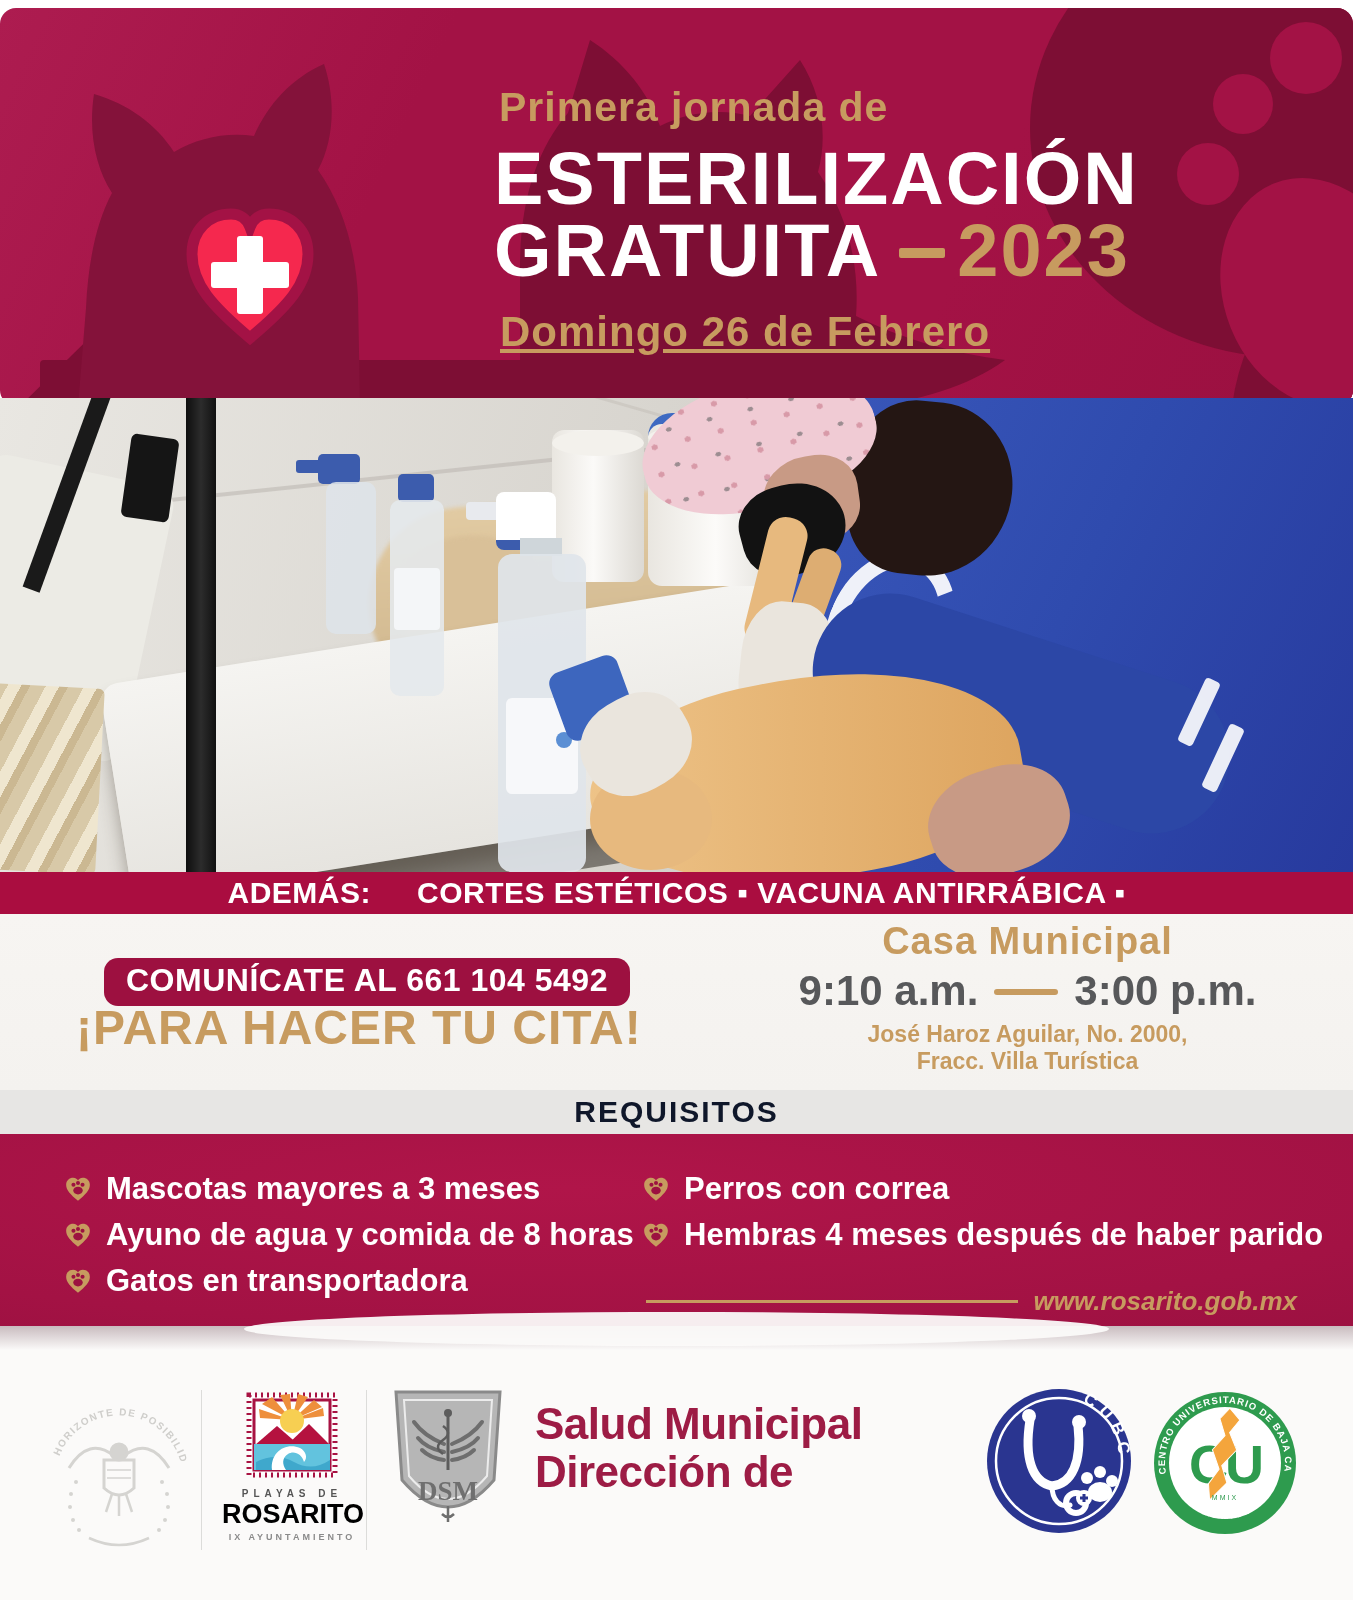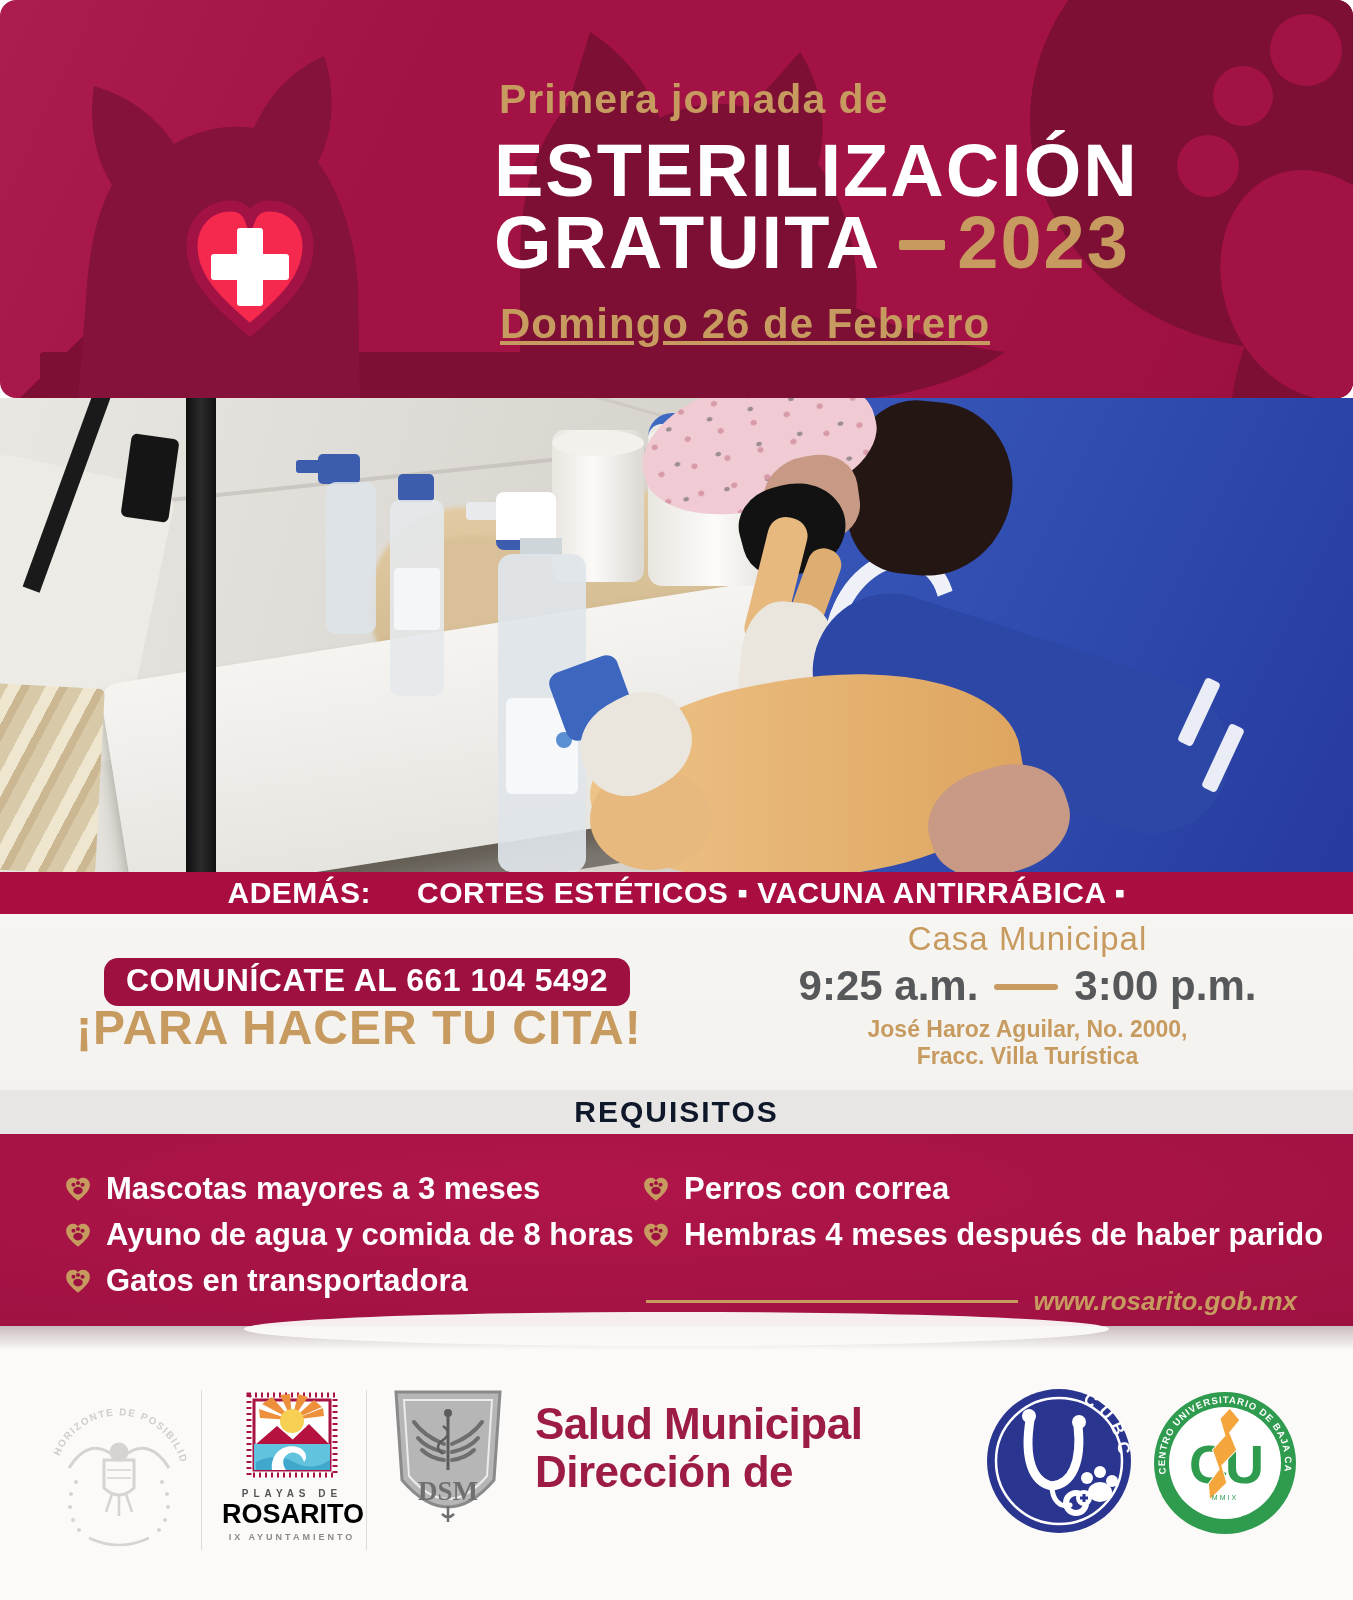--- a/index.html
+++ b/index.html
@@ -1,20 +1,20 @@
 <!DOCTYPE html>
 <html><head>
 <meta charset="utf-8">
 <style>
   html,body{margin:0;padding:0;background:#ffffff;}
   .poster{position:relative;width:1353px;height:1600px;overflow:hidden;
     font-family:"Liberation Sans",sans-serif;background:#fff;}
 
   
-  .header{position:absolute;left:0;top:0;width:1353px;height:398px;
+  .header{position:absolute;left:0;top:8px;width:1353px;height:398px;
     background:linear-gradient(115deg,#ad1c50 0%,#a31245 30%,#a31245 70%,#9a1040 100%);overflow:hidden;border-radius:16px;}
   .header svg{position:absolute;left:0;top:0;}
   .kicker{position:absolute;left:499px;top:76px;font-size:41px;font-weight:700;color:#c79b5f;letter-spacing:1px;}
   .title1{position:absolute;left:494px;top:128px;font-size:74px;font-weight:700;color:#ffffff;letter-spacing:2px;}
   .title2row{position:absolute;left:494px;top:200px;font-size:74px;font-weight:700;color:#ffffff;letter-spacing:2px;white-space:nowrap;}
   .title-dash{display:inline-block;width:46px;height:10px;background:#c79b5f;border-radius:2px;vertical-align:18px;margin:0 12px 0 18px;}
   .title-year{color:#c79b5f;}
   .hdate{position:absolute;left:500px;top:300px;font-size:42px;font-weight:700;color:#c79b5f;letter-spacing:1px;text-decoration:underline;}
 
   
@@ -102,21 +102,21 @@
     display:flex;align-items:center;justify-content:center;color:#fff;font-weight:700;font-size:30px;letter-spacing:.5px;}
   .ademas .lbl{margin-right:46px;}
 
   
   .info{position:absolute;left:0;top:914px;width:1353px;height:176px;
     background:linear-gradient(180deg,#f7f5f2 0%,#f4f2ef 100%);}
   .badge{position:absolute;left:104px;top:44px;background:#9d1040;color:#fff;font-weight:700;
     font-size:32px;letter-spacing:.5px;padding:4px 22px 7px;border-radius:14px;}
   .cta{position:absolute;left:76px;top:86px;font-size:48px;font-weight:700;color:#c79b5f;letter-spacing:1px;}
   .venue{position:absolute;left:755px;top:6px;width:545px;text-align:center;}
-  .venue-name{font-size:33px;font-weight:400;color:#c79b5f;letter-spacing:1px;}
+  .venue-name{font-size:38px;font-weight:700;color:#c79b5f;letter-spacing:1px;}
   .venue-time{margin-top:4px;font-size:42px;font-weight:700;color:#57585a;white-space:nowrap;}
   .time-dash{display:inline-block;width:64px;height:6px;background:#c79b5f;border-radius:3px;vertical-align:10px;margin:0 16px;}
   .venue-addr{margin-top:6px;font-size:23px;font-weight:700;color:#c79b5f;line-height:27px;}
 
   
   .reqbar{position:absolute;left:0;top:1090px;width:1353px;height:44px;background:#e7e6e4;
     display:flex;align-items:center;justify-content:center;font-size:30px;font-weight:700;color:#0f172a;letter-spacing:2px;}
   .reqs{position:absolute;left:0;top:1134px;width:1353px;height:192px;
     background:radial-gradient(140% 160% at 42% 28%,#b01549 0%,#a31244 45%,#8c0e3a 100%);}
   .req-col{position:absolute;top:32px;}
@@ -261,21 +261,21 @@
     <span class="lbl">ADEMÁS:</span>
     <span>CORTES ESTÉTICOS ▪ VACUNA ANTIRRÁBICA ▪</span>
   </div>
 
   <div class="info">
     <div class="badge">COMUNÍCATE AL 661 104 5492</div>
     <div class="cta">¡PARA HACER TU CITA!</div>
     <div class="venue">
       <div class="venue-name">Casa Municipal</div>
       <div class="venue-time">
-        <span>9:25 a.m.</span><span class="time-dash"></span><span>3:00 p.m.</span>
+        <span>9:10 a.m.</span><span class="time-dash"></span><span>3:00 p.m.</span>
       </div>
       <div class="venue-addr">
         <div>José Haroz Aguilar, No. 2000,</div>
         <div>Fracc. Villa Turística</div>
       </div>
     </div>
   </div>
 
   <div class="reqbar">
     <span>REQUISITOS</span>

